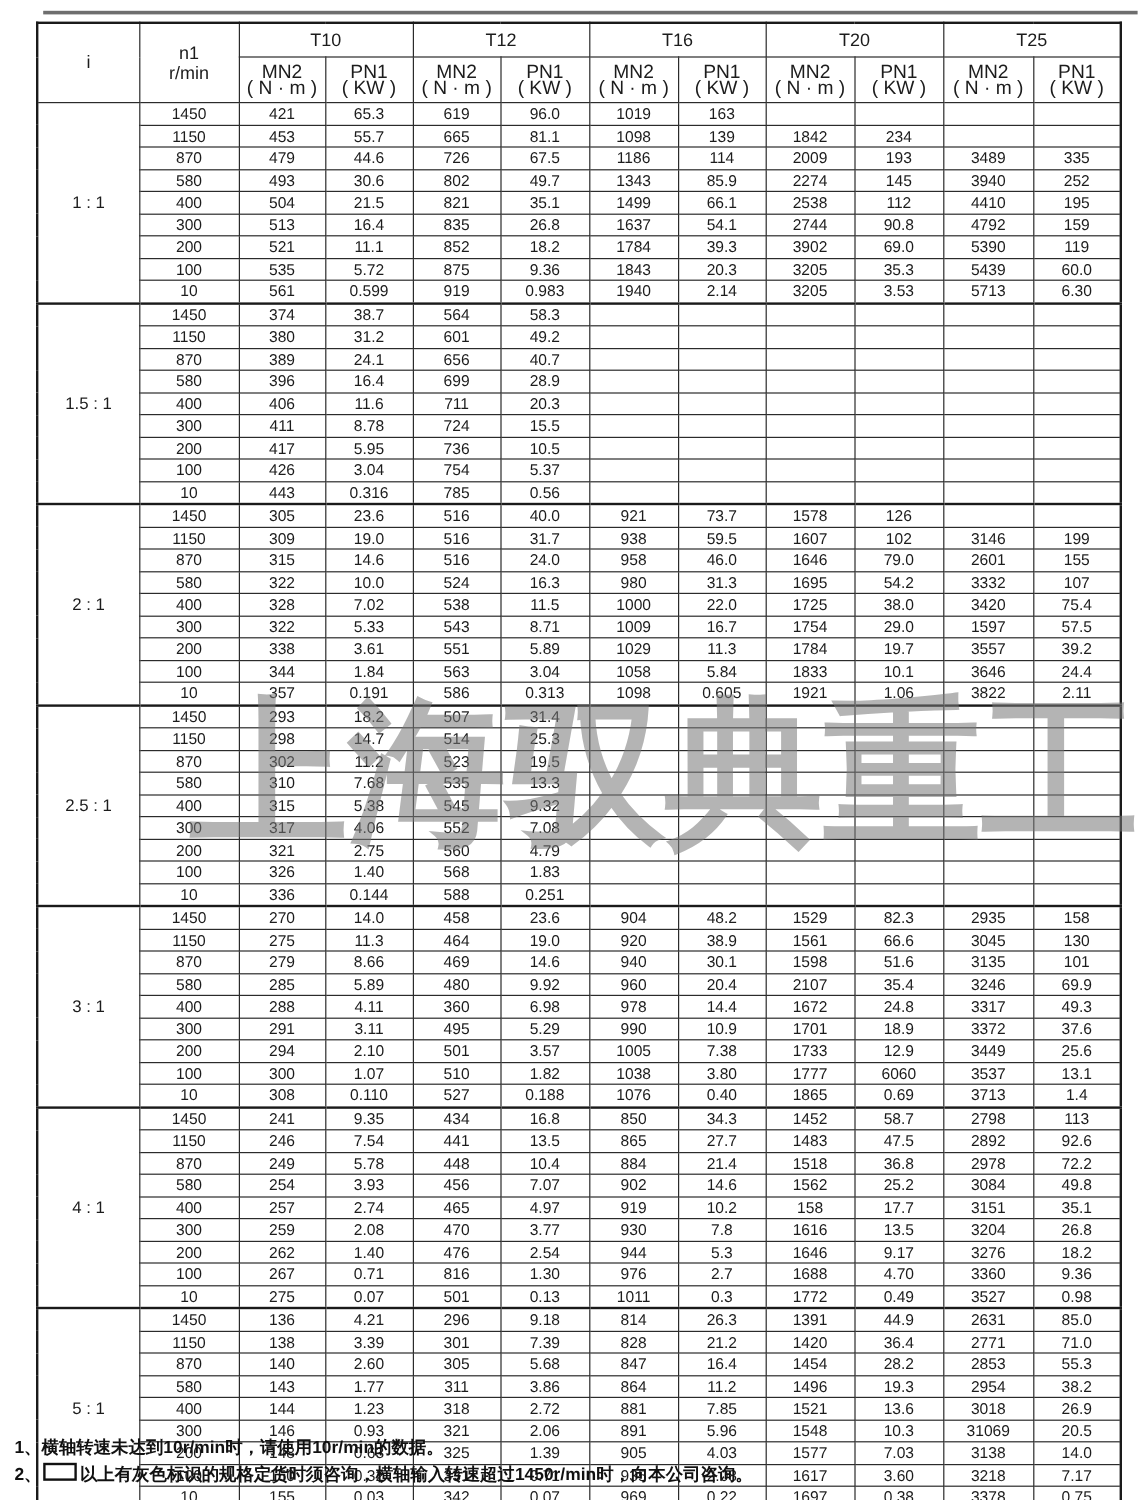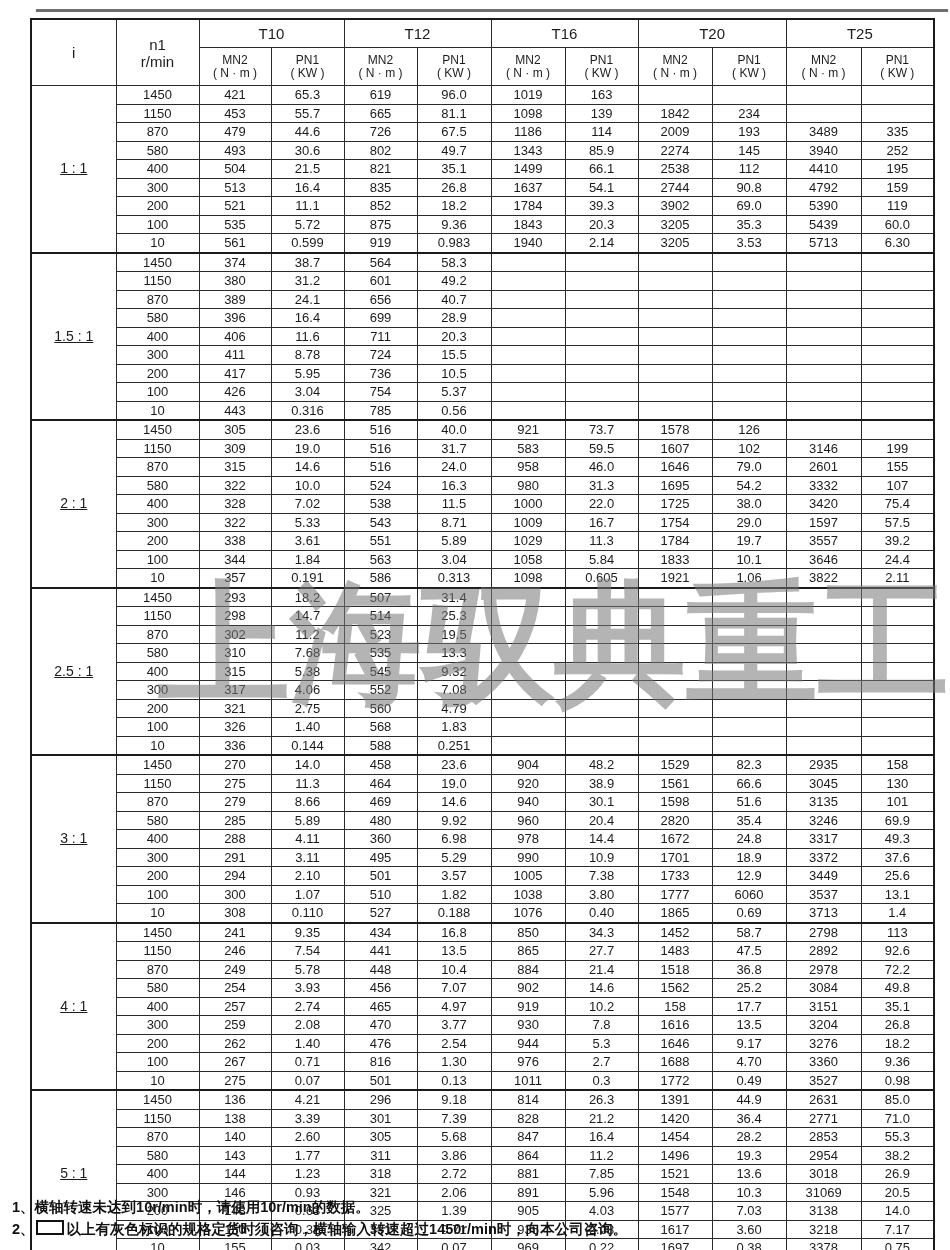--- a/index.html
+++ b/index.html
@@ -26,25 +26,25 @@
     border:1px solid #2b2b2b;
     text-align:center;
     vertical-align:middle;
     padding:0;
     font-weight:400;
     color:#1c1c1c;
     overflow:hidden;
     white-space:nowrap;
   }
   .spec-table thead tr.group-row th{height:27px;font-size:15px;}
-  .spec-table thead tr.sub-row th{height:37px;font-size:12px;line-height:13px;}
+  .spec-table thead tr.sub-row th{height:37px;font-size:16px;line-height:13px;}
   .spec-table thead th.i-head{font-size:16px;}
   .spec-table thead th.n1-head{font-size:15px;line-height:17px;}
   .spec-table tbody td{height:17.5px;font-size:13px;line-height:13px;}
-  .spec-table tbody td.ratio-cell{font-size:14px;text-decoration:underline;}
+  .spec-table tbody td.ratio-cell{font-size:14px;}
   .spec-table tbody tr.block-start td{border-top:2px solid #1a1a1a;}
   .watermark{
     position:absolute;left:158px;top:556px;
     font-size:132px;font-weight:700;letter-spacing:0px;
     color:#787878;opacity:.55;
     pointer-events:none;
     white-space:nowrap;
     z-index:5;
   }
   .notes{
@@ -388,21 +388,21 @@
           <td>126</td>
           <td></td>
           <td></td>
         </tr>
         <tr>
           <td>1150</td>
           <td>309</td>
           <td>19.0</td>
           <td>516</td>
           <td>31.7</td>
-          <td>583</td>
+          <td>938</td>
           <td>59.5</td>
           <td>1607</td>
           <td>102</td>
           <td>3146</td>
           <td>199</td>
         </tr>
         <tr>
           <td>870</td>
           <td>315</td>
           <td>14.6</td>
@@ -652,21 +652,21 @@
           <td>101</td>
         </tr>
         <tr>
           <td>580</td>
           <td>285</td>
           <td>5.89</td>
           <td>480</td>
           <td>9.92</td>
           <td>960</td>
           <td>20.4</td>
-          <td>2820</td>
+          <td>2107</td>
           <td>35.4</td>
           <td>3246</td>
           <td>69.9</td>
         </tr>
         <tr>
           <td>400</td>
           <td>288</td>
           <td>4.11</td>
           <td>360</td>
           <td>6.98</td>

